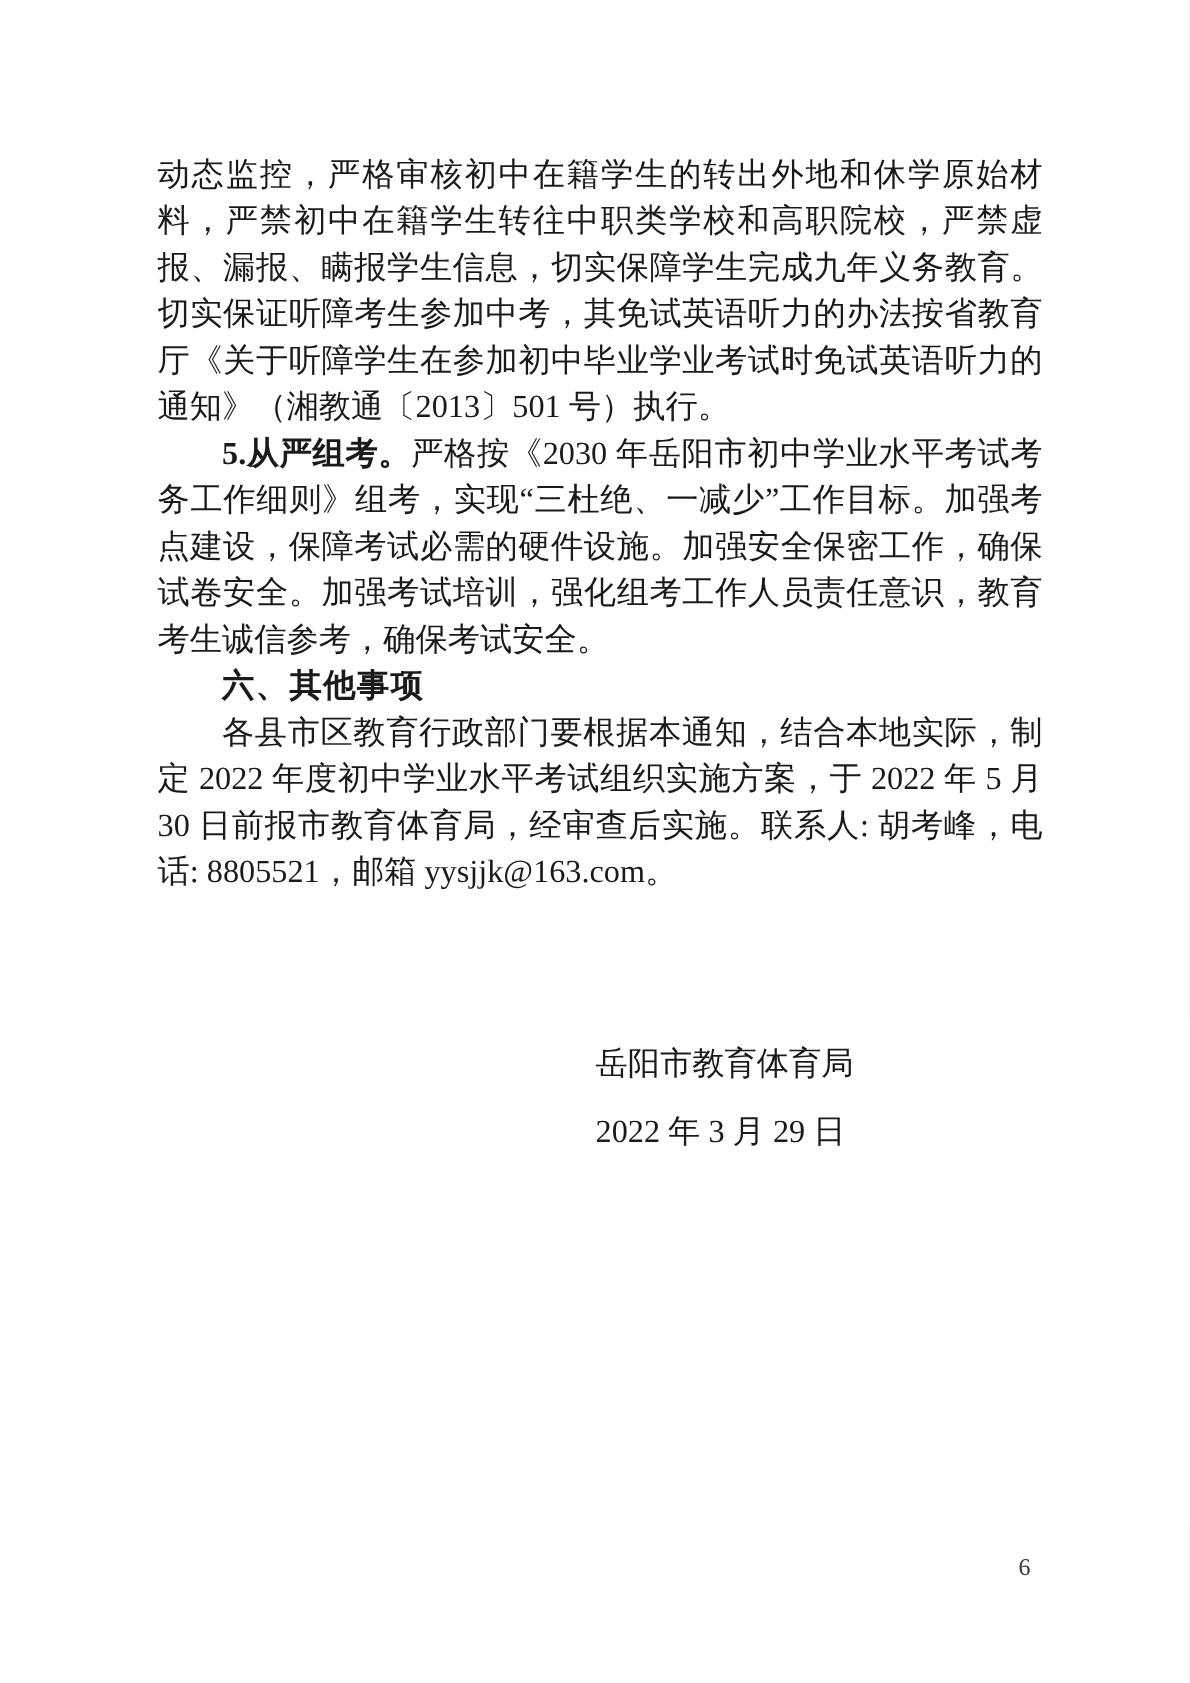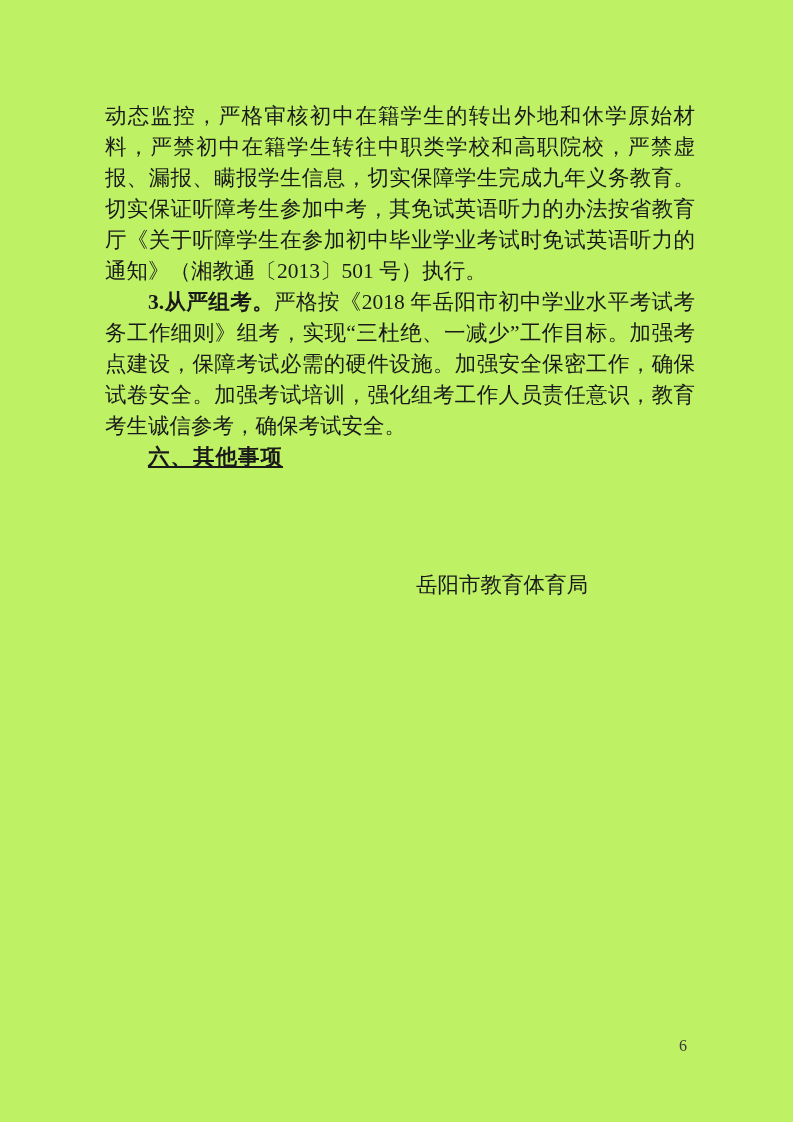--- a/index.html
+++ b/index.html
@@ -5,21 +5,21 @@
   html, body {
     margin: 0;
     padding: 0;
     background: #e8e8e8;
   }
   .page {
     position: relative;
     width: 793px;
     height: 1122px;
     margin: 0 auto;
-    background: #bef264;
+    background: #ffffff;
     overflow: hidden;
     font-family: "Liberation Serif", "DejaVu Serif", serif;
     color: #1a1a1a;
   }
   .content {
     position: absolute;
     left: 105px;
     top: 101px;
     width: 590px;
     font-size: 21.5px;
@@ -34,56 +34,57 @@
   .para-indent {
     text-indent: 2em;
   }
   .bold-label {
     font-weight: bold;
   }
   .section-heading {
     font-family: "Liberation Sans", "DejaVu Sans", sans-serif;
     font-weight: bold;
     letter-spacing: 1px;
-    text-decoration: underline;
   }
   .attachment-line {
     margin-top: 31px !important;
   }
   .signature {
     margin-top: 90px;
     margin-left: 292px;
     width: 210px;
-    text-align: center;
+    text-align: left;
     line-height: 45px;
   }
   .page-number {
     position: absolute;
     left: 679px;
     top: 1037px;
     font-size: 16px;
     color: #3a3a3a;
     font-family: "Liberation Serif", "DejaVu Serif", serif;
   }
 </style>
 </head>
 <body>
 
 <div class="page">
   <div class="content">
 
     <p class="para">动态监控，严格审核初中在籍学生的转出外地和休学原始材料，严禁初中在籍学生转往中职类学校和高职院校，严禁虚报、漏报、瞒报学生信息，切实保障学生完成九年义务教育。切实保证听障考生参加中考，其免试英语听力的办法按省教育厅《关于听障学生在参加初中毕业学业考试时免试英语听力的通知》（湘教通〔2013〕501 号）执行。</p>
 
-    <p class="para para-indent"><span class="bold-label">3.从严组考。</span><span>严格按《2018 年岳阳市初中学业水平考试考务工作细则》组考，实现“三杜绝、一减少”工作目标。加强考点建设，保障考试必需的硬件设施。加强安全保密工作，确保试卷安全。加强考试培训，强化组考工作人员责任意识，教育考生诚信参考，确保考试安全。</span></p>
+    <p class="para para-indent"><span class="bold-label">5.从严组考。</span><span>严格按《2030 年岳阳市初中学业水平考试考务工作细则》组考，实现“三杜绝、一减少”工作目标。加强考点建设，保障考试必需的硬件设施。加强安全保密工作，确保试卷安全。加强考试培训，强化组考工作人员责任意识，教育考生诚信参考，确保考试安全。</span></p>
 
 
     <p class="para para-indent section-heading">六、其他事项</p>
 
+    <p class="para para-indent">各县市区教育行政部门要根据本通知，结合本地实际，制定 2022 年度初中学业水平考试组织实施方案，于 2022 年 5 月 30 日前报市教育体育局，经审查后实施。联系人: 胡考峰，电话: 8805521，邮箱 yysjjk@163.com。</p>
 
 
     <div class="signature">
       <p>岳阳市教育体育局</p>
+      <p>2022 年 3 月 29 日</p>
     </div>
 
   </div>
 
   <div class="page-number">6</div>
 </div>
 
 </body></html>

